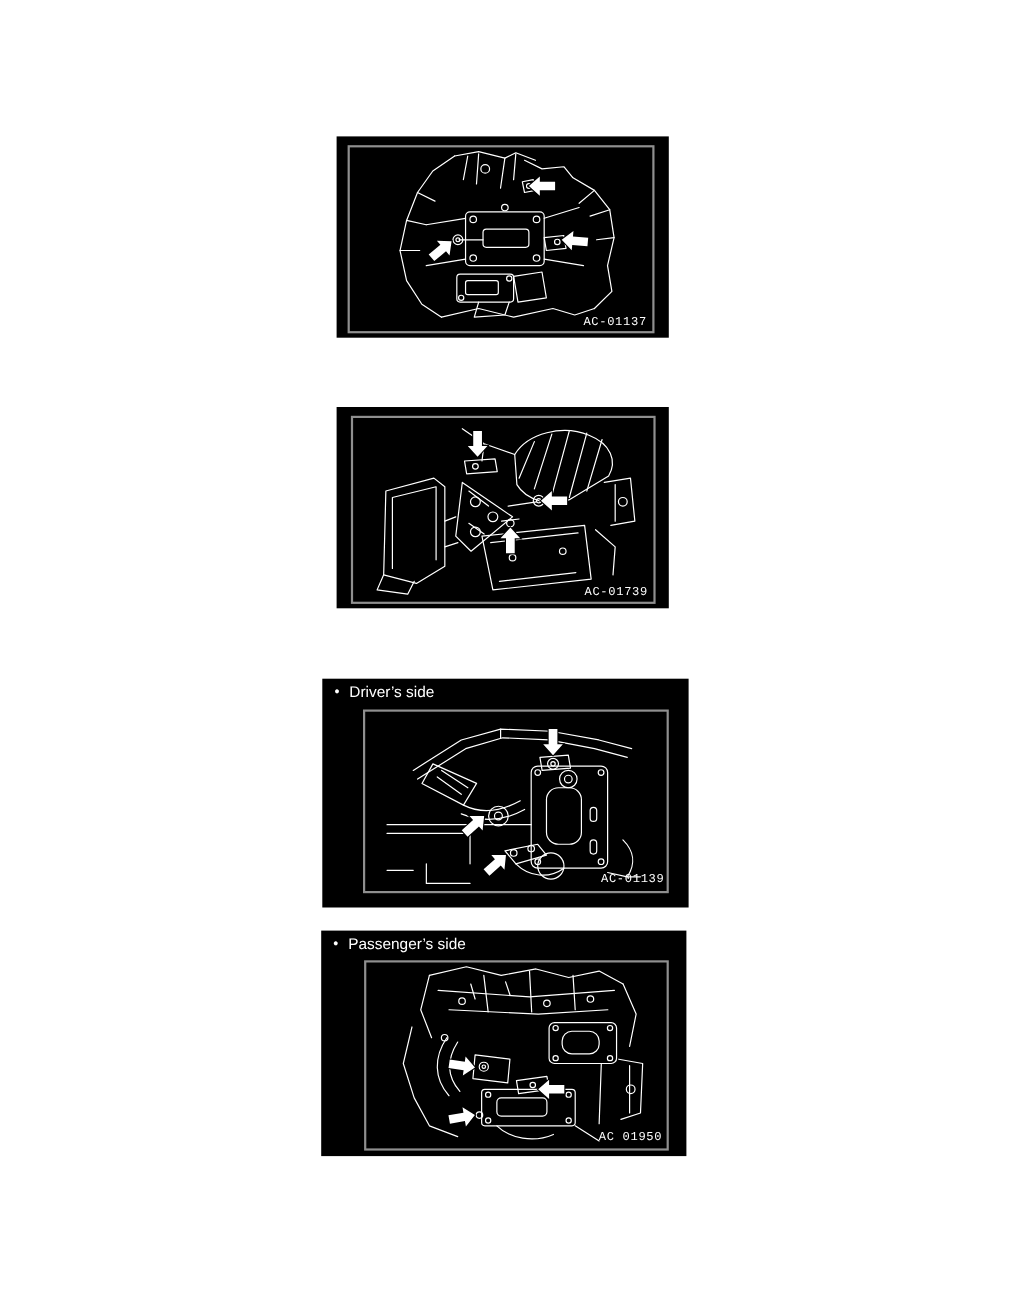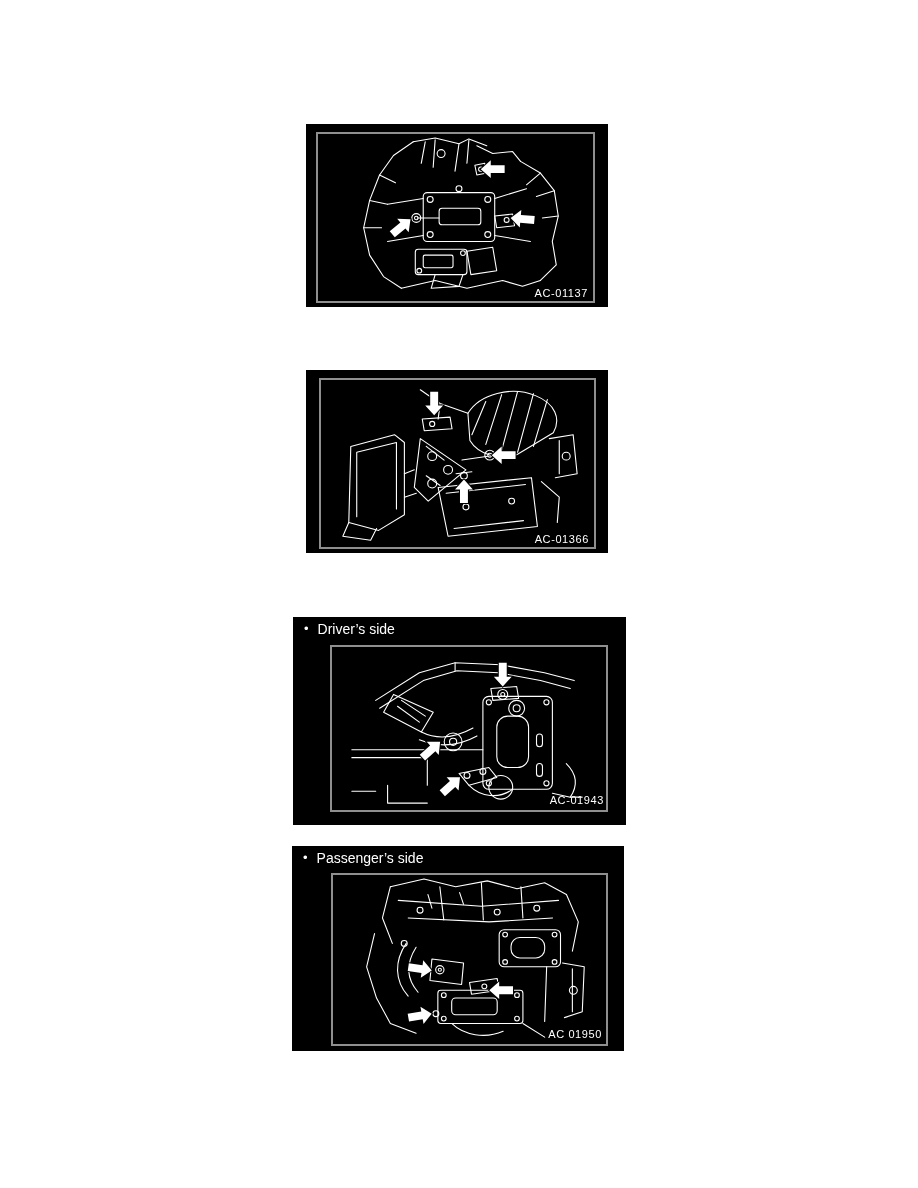--- a/index.html
+++ b/index.html
@@ -17,20 +17,21 @@
   }
   .panel-1 { left: 306px; top: 124px; width: 302px; height: 183px; }
   .panel-2 { left: 306px; top: 370px; width: 302px; height: 183px; }
   .panel-3 { left: 293px; top: 617px; width: 333px; height: 208px; }
   .panel-4 { left: 292px; top: 846px; width: 332px; height: 205px; }
 
   .frame {
     position: absolute;
     border: 2px solid #8f8f8f;
     background: #000000;
+    font-family: Liberation Mono, monospace;
   }
   .panel-1 .frame { inset: 8px 13px 4px 10px; }
   .panel-2 .frame { inset: 8px 12px 4px 13px; }
   .panel-3 .frame { inset: 28px 18px 13px 37px; }
   .panel-4 .frame { inset: 27px 16px 5px 39px; }
 
   .frame svg.art {
     position: absolute;
     left: 0; top: 0;
     width: 100%; height: 100%;
@@ -150,21 +151,21 @@
           <circle cx="146" cy="130" r="3"></circle>
             <circle cx="192" cy="124" r="3"></circle>
           <path d="M230 60 L254 56 L258 96 L236 100 M240 62 L240 96"></path>
           <circle cx="247" cy="78" r="4"></circle>
           <path d="M222 104 L240 120 L238 146"></path>
         </g>
         <use href="#blockArrow" transform="translate(114,24) rotate(90)"></use>
         <use href="#blockArrow" transform="translate(184,77) rotate(180)"></use>
         <use href="#blockArrow" transform="translate(144,114) rotate(-90)"></use>
       </svg>
-      <span class="fig-code">AC-01366</span>
+      <span class="fig-code">AC-01739</span>
     </div>
   </section>
 
   <section class="panel panel-3">
     <div class="panel-header">
       <span class="bullet">•</span>
       <span class="header-label">Driver’s side</span>
     </div>
     <div class="frame">
       <svg class="art" viewBox="0 0 276 165" preserveAspectRatio="none">
@@ -198,21 +199,21 @@
           <path d="M138 140 C150 152 168 154 182 144"></path>
           <circle cx="170" cy="142" r="12"></circle>
           <path d="M56 140 L56 158 L96 158 M20 146 L44 146"></path>
           <path d="M236 118 C246 128 248 140 240 152"></path>
           <path d="M222 148 L240 152 L252 152"></path>
         </g>
         <use href="#blockArrow" transform="translate(172,28) rotate(90)"></use>
         <use href="#blockArrow" transform="translate(100,104) rotate(-42)"></use>
         <use href="#blockArrow" transform="translate(120,140) rotate(-42)"></use>
       </svg>
-      <span class="fig-code">AC-01943</span>
+      <span class="fig-code">AC-01139</span>
     </div>
   </section>
 
   <section class="panel panel-4">
     <div class="panel-header">
       <span class="bullet">•</span>
       <span class="header-label">Passenger’s side</span>
     </div>
     <div class="frame">
       <svg class="art" viewBox="0 0 276 173" preserveAspectRatio="none">

